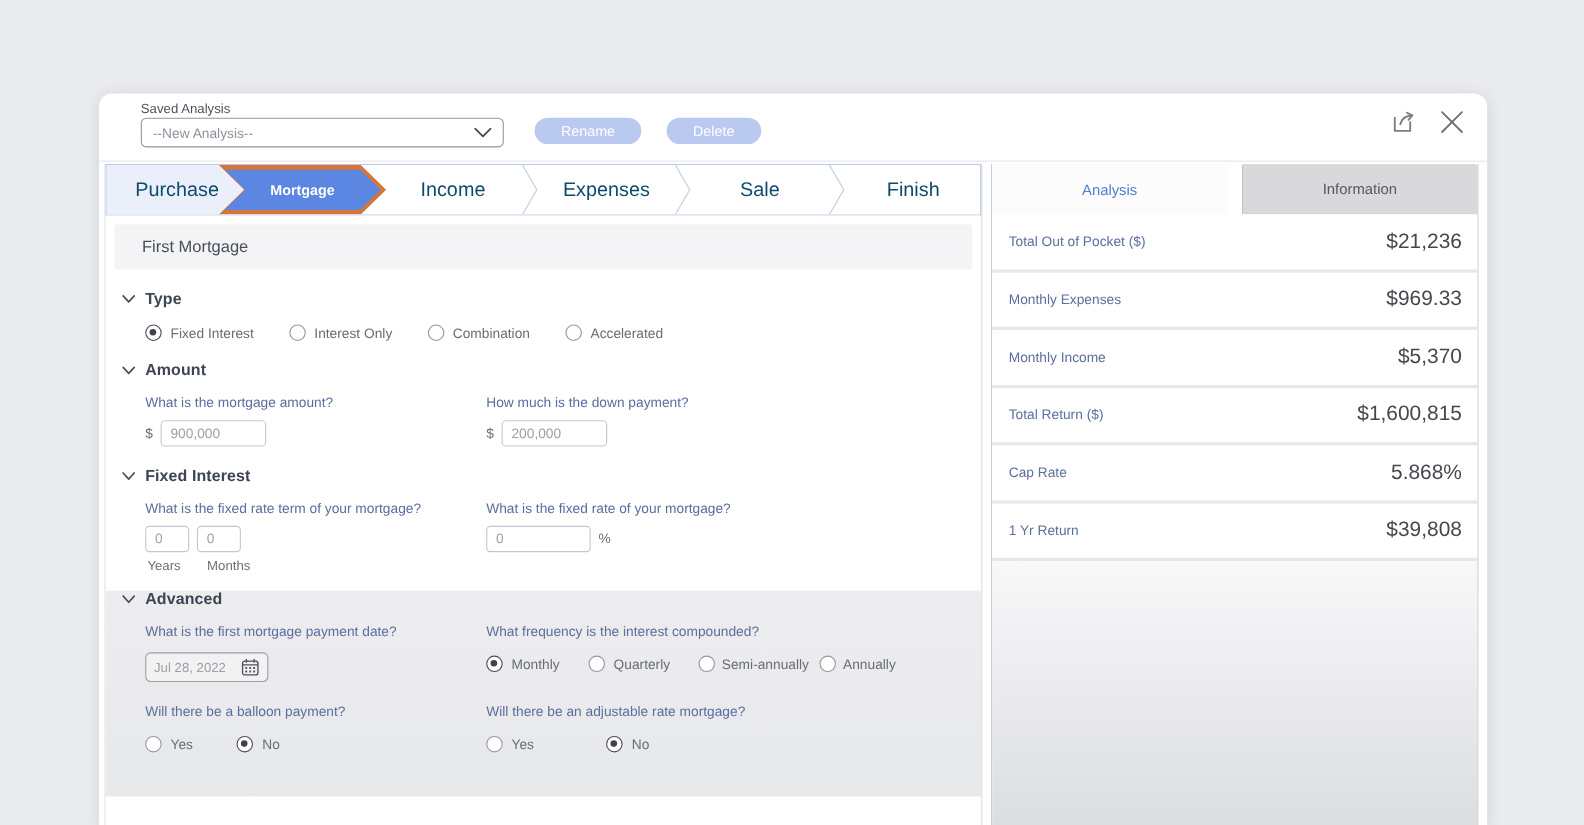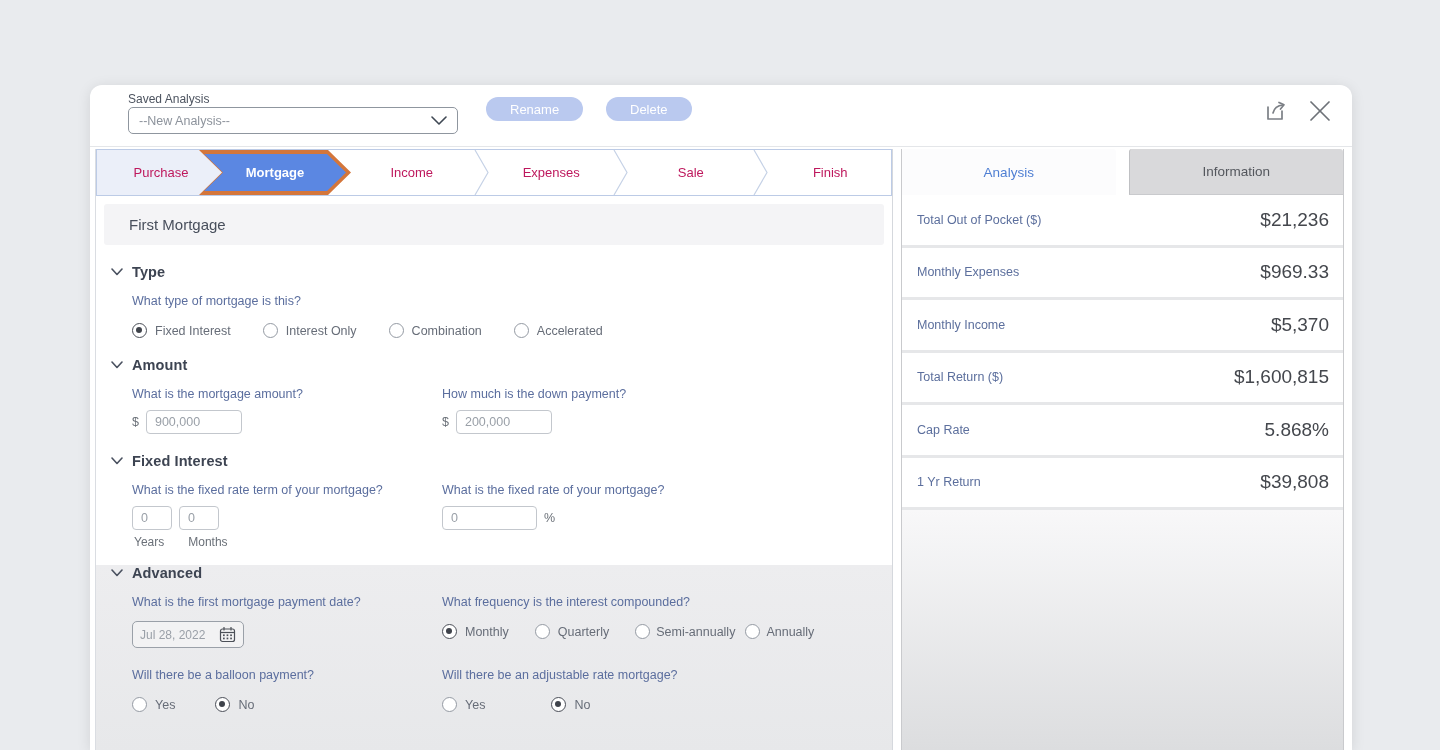--- a/index.html
+++ b/index.html
@@ -10,42 +10,42 @@
            background:#ffffff; border-radius:12px 12px 0 0;
            box-shadow:0 2px 14px rgba(0,0,0,.10); overflow:hidden; }
 
   
   .topbar { position:relative; height:62px; border-bottom:1px solid #e4e6e9; }
   .saved-label { position:absolute; left:38px; top:7px; font-size:12px; color:#4c535f; }
   .analysis-select { position:absolute; left:38px; top:22px; width:330px; height:27px;
                      border:1px solid #8f969f; border-radius:5px; background:#fff;
                      display:flex; align-items:center; padding:0 10px; cursor:pointer; }
   .analysis-select .sel-text { flex:1; font-size:12.5px; color:#8d939c; }
-  .pill-btn { position:absolute; top:12px; height:24px; border:none; border-radius:12px;
+  .pill-btn { position:absolute; top:22px; height:24px; border:none; border-radius:12px;
               background:#bac9ef; color:#ffffff; font-size:13px;
               font-family:"Liberation Sans", sans-serif; padding:0 24px; cursor:pointer; }
   .btn-rename { left:396px; }
   .btn-delete { left:516px; }
   .icon-btn { position:absolute; top:6px; width:40px; height:40px; background:none; border:none;
               display:flex; align-items:center; justify-content:center; cursor:pointer; }
   .icon-share { right:56px; }
   .icon-close { right:12px; }
 
   
   .main { display:flex; height:603px; padding:2px 8px 0 5px; }
   .left-col { width:798px; flex:none; display:flex; flex-direction:column;
               border-left:1px solid #dadde2; border-right:1px solid #d5d8dd; }
   .right-col { width:443px; flex:none; margin-left:8px; display:flex; flex-direction:column;
                border-left:1px solid #c9cacd; border-right:1px solid #c9cacd; }
 
   
   .wizard { display:flex; height:47px; border:1px solid #bccbe6; background:#ffffff;
             align-items:stretch; overflow:hidden; }
   .wtab { display:flex; align-items:center; justify-content:center;
-          font-size:13px; color:#be185d; cursor:pointer;text-align:right; }
+          font-size:18px; color:#0c4a6e; cursor:pointer;text-align:right; }
   .wtab-purchase { width:128px; background:#ebeff9; flex:none; }
   .wtab-arrow-outer { position:relative; width:152px; flex:none; margin-left:-26px; z-index:2;
           background:#d4763b; cursor:pointer;
           clip-path:polygon(0 0, calc(100% - 23px) 0, 100% 50%, calc(100% - 23px) 100%, 0 100%, 23px 50%); }
   .wtab-arrow-inner { position:absolute; left:5px; right:5px; top:4px; bottom:4px;
           background:#5b87e2; display:flex; align-items:center; justify-content:center;
           color:#ffffff; font-size:13px; font-weight:bold;
           clip-path:polygon(0 0, calc(100% - 19px) 0, 100% 50%, calc(100% - 19px) 100%, 0 100%, 19px 50%); }
   .wtab-plain { flex:1; }
   .wsep { flex:none; width:18px; }
@@ -177,21 +177,20 @@
 
         <div class="section">
           <div class="sec-head">
             <span>
               <svg width="12" height="8" viewBox="0 0 12 8">
                   <polyline points="1,1 6,6.5 11,1" fill="none" stroke="#4a5160" stroke-width="1.6" stroke-linecap="round" stroke-linejoin="round"></polyline>
                 </svg>
             </span>
             <span class="sec-title">Type</span>
           </div>
-          <div class="question" style="margin-left:21px;">What type of mortgage is this?</div>
           <div class="radio-row" style="margin-left:21px;">
             <label class="radio">
               <span class="rdot checked"></span>
               <span class="rlabel">Fixed Interest</span>
             </label>
             <label class="radio">
               <span class="rdot"></span>
               <span class="rlabel">Interest Only</span>
             </label>
             <label class="radio">

